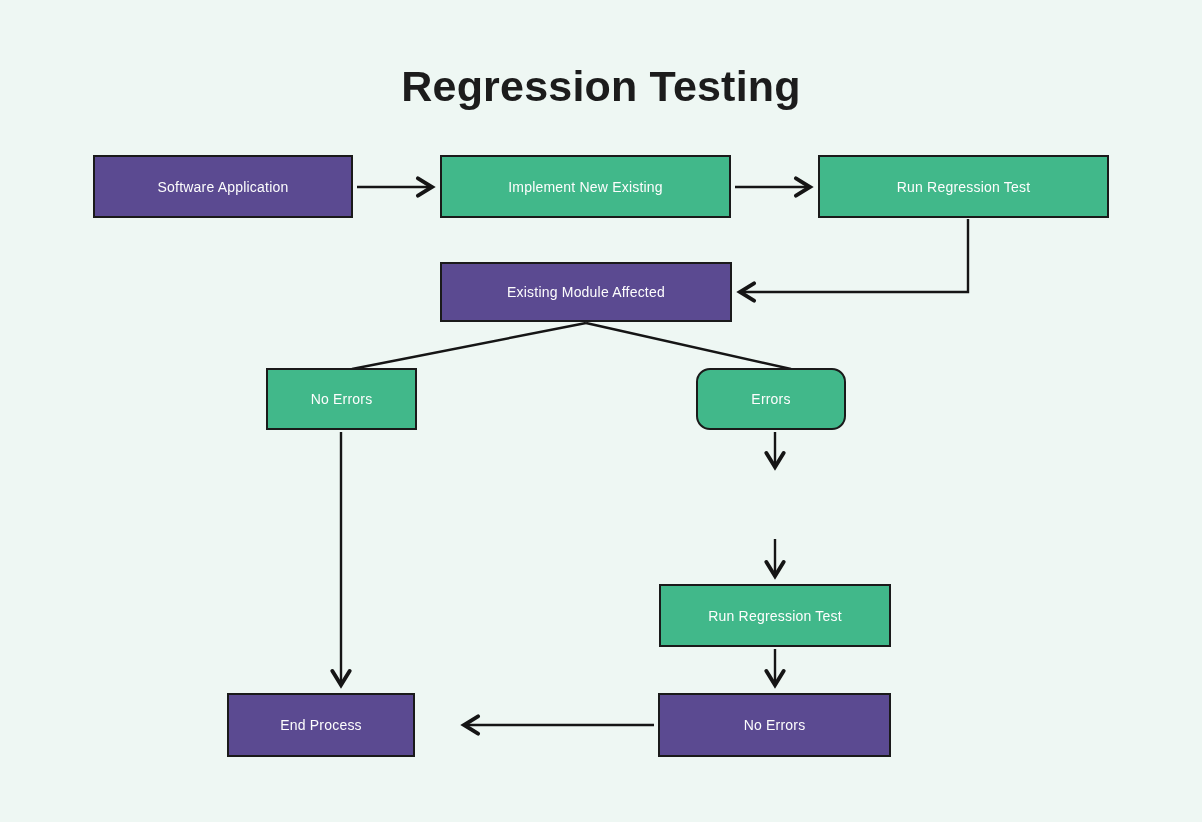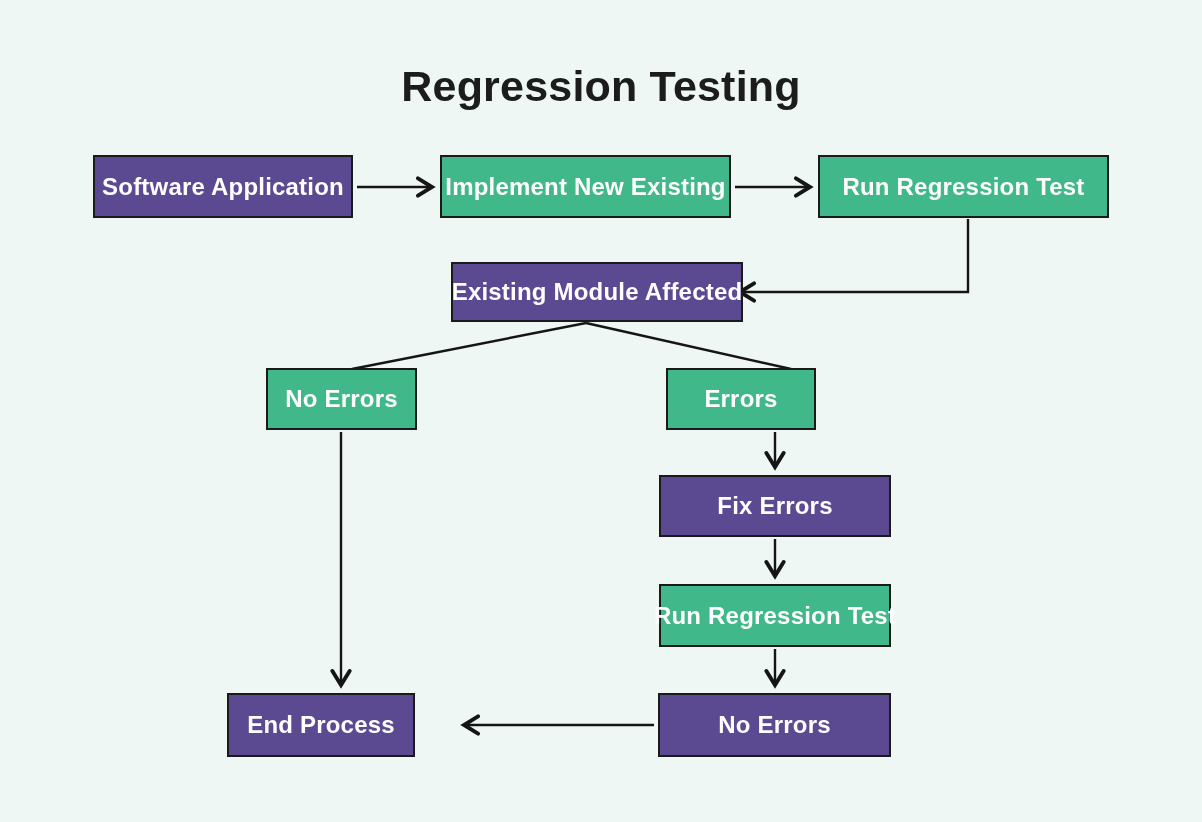--- a/index.html
+++ b/index.html
@@ -20,21 +20,21 @@
   .canvas{position:relative;width:1202px;height:822px;background:var(--background);}
   .diagram-title{
     position:absolute;left:0;top:62px;width:1202px;
     text-align:center;font-size:43px;font-weight:700;
     color:var(--title-text);letter-spacing:0.2px;
   }
   svg.connectors{position:absolute;left:0;top:0;width:1202px;height:822px;}
   .node{
     position:absolute;display:flex;align-items:center;justify-content:center;
     border:2px solid var(--node-border);box-sizing:border-box;
-    color:var(--node-text);font-size:24px;font-weight:700;letter-spacing:0.2px;
+    color:var(--node-text);font-size:14px;font-weight:400;letter-spacing:0.2px;
     text-align:right;white-space:nowrap;
   }
   .node.purple{background:var(--node-purple);}
   .node.green{background:var(--node-green);}
 </style>
 </head>
 <body>
 
 <div class="canvas">
 
@@ -59,27 +59,26 @@
       <path d="M654,725 H464" marker-end="url(#arrow)"></path>
     </g>
   </svg>
 
   <div class="node purple" style="left:93px;top:155px;width:260px;height:63px;">Software Application</div>
 
   <div class="node green" style="left:440px;top:155px;width:291px;height:63px;">Implement New Existing</div>
 
   <div class="node green" style="left:818px;top:155px;width:291px;height:63px;">Run Regression Test</div>
 
-  <div class="node purple" style="left:440px;top:262px;width:292px;height:60px;margin-left:11px;">Existing Module Affected</div>
+  <div class="node purple" style="left:440px;top:262px;width:292px;height:60px;">Existing Module Affected</div>
 
   <div class="node green" style="left:266px;top:368px;width:151px;height:62px;">No Errors</div>
 
-  <div class="node green" style="left:666px;top:368px;width:150px;height:62px;">Errors</div>
+  <div class="node green" style="left:696px;top:368px;width:150px;height:62px;border-radius:14px;">Errors</div>
 
-  <div class="node purple" style="left:659px;top:475px;width:232px;height:62px;">Fix Errors</div>
 
   <div class="node green" style="left:659px;top:584px;width:232px;height:63px;">Run Regression Test</div>
 
   <div class="node purple" style="left:658px;top:693px;width:233px;height:64px;">No Errors</div>
 
   <div class="node purple" style="left:227px;top:693px;width:188px;height:64px;">End Process</div>
 
 </div>
 
 </body></html>

